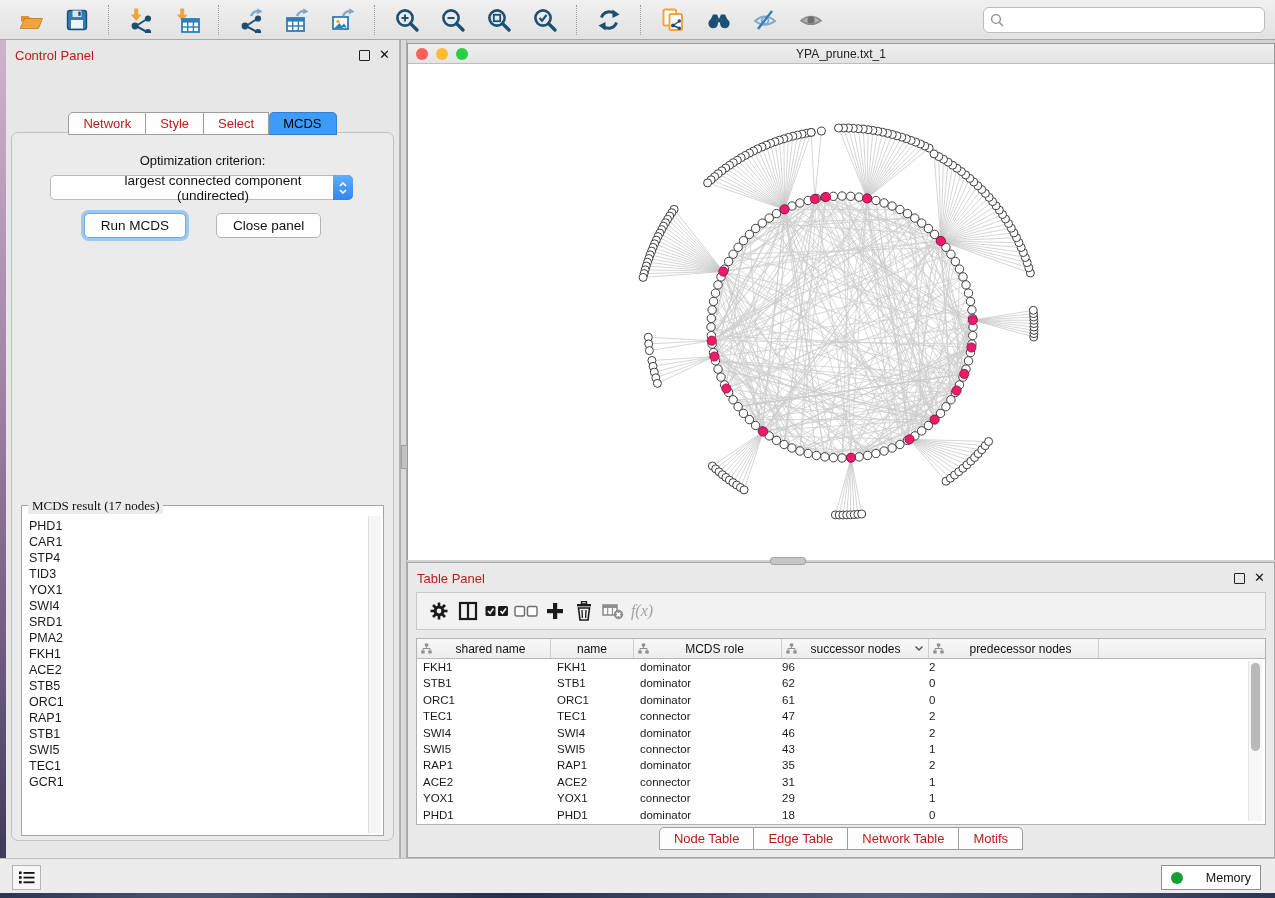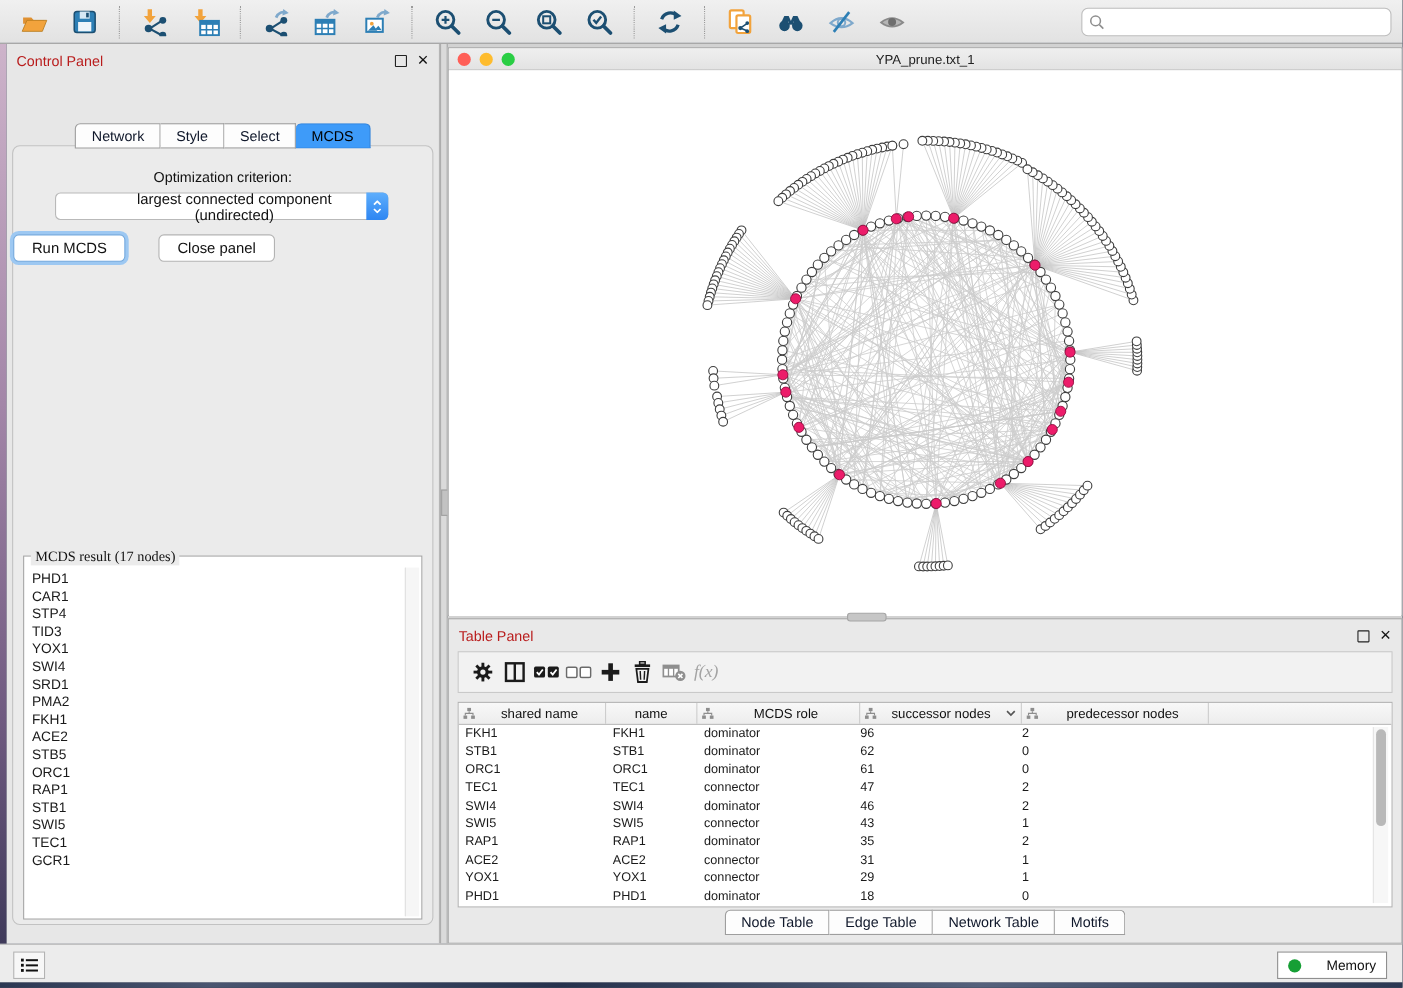--- a/index.html
+++ b/index.html
@@ -28,34 +28,34 @@
   
   .control-panel{left:6px;top:40px;width:394px;height:818px;background:#e7e7e7;
     border-right:1px solid #b5b5b5;box-sizing:border-box;}
   .panel-header{height:30px;display:flex;align-items:center;padding:0 9px;box-sizing:border-box;}
   .panel-title{font-size:13px;color:#b91c1c;}
   .panel-winbtns{margin-left:auto;display:flex;align-items:center;gap:9px;}
   .float-box{width:9px;height:9px;border:1.6px solid #222;border-radius:1px;}
   .close-x{font-size:13px;font-weight:bold;color:#111;line-height:10px;}
   .cp-tabs{position:absolute;left:0;top:72px;width:100%;display:flex;justify-content:center;z-index:3;}
   .tab{height:21px;line-height:21px;padding:0 14px;font-size:13px;background:#fdfdfd;
-    border:1px solid #9e9e9e;border-left-width:0;color:#0f172a;}
+    border:1px solid #9e9e9e;border-left-width:0;color:#b91c1c;}
   .tab:first-child{border-left-width:1px;border-radius:5px 0 0 0;}
   .tab:last-child{border-radius:0 5px 0 0;}
   .tab.active{background:#3e9bf9;color:#000000;border-color:#2f7fd6;border-radius:5px 5px 0 0;}
   .cp-body{position:absolute;left:5px;right:5px;top:92px;bottom:17px;background:#ebebeb;
     border:1px solid #c2c2c2;border-radius:7px;}
   .crit-label{position:absolute;top:20px;width:100%;text-align:center;font-size:13px;color:#111;}
   .combo{position:absolute;top:42px;left:38px;right:40px;height:25px;background:#fff;
     border:1px solid #b9b9b9;border-radius:5px;display:flex;align-items:center;box-sizing:border-box;}
   .combo-text{flex:1;text-align:center;font-size:13.5px;color:#111;padding-left:42px;}
   .combo-step{width:20px;height:25px;margin:-1px -1px -1px 0;border-radius:0 5px 5px 0;
     background:linear-gradient(#5eaefc,#2e86f2);display:flex;flex-direction:column;
     align-items:center;justify-content:center;gap:2px;}
-  .btn-row{position:absolute;top:80px;width:100%;display:flex;gap:30px;}
+  .btn-row{position:absolute;top:80px;width:100%;display:flex;justify-content:center;gap:30px;}
   .mac-btn{height:23px;padding:0 16px;background:#fff;border:1px solid #b3b3b3;border-radius:5px;
     font-size:13.5px;color:#111;display:flex;align-items:center;}
   .mac-btn.focus{box-shadow:0 0 0 3px #9dc8f2;border-color:#74a9dd;}
   .mcds-group{position:absolute;left:9px;right:9px;top:372px;bottom:4px;background:#fff;
     border:1px solid #a5a5a5;}
   .mcds-legend{position:absolute;top:-8px;left:6px;background:#ebebeb;padding:0 4px;
     font-size:13px;color:#111;font-family:Liberation Serif, serif;}
   .mcds-list{position:absolute;left:3px;top:12px;bottom:3px;right:16px;overflow:hidden;
     font-size:12.5px;line-height:16px;}
   .mcds-item{padding-left:4px;}

